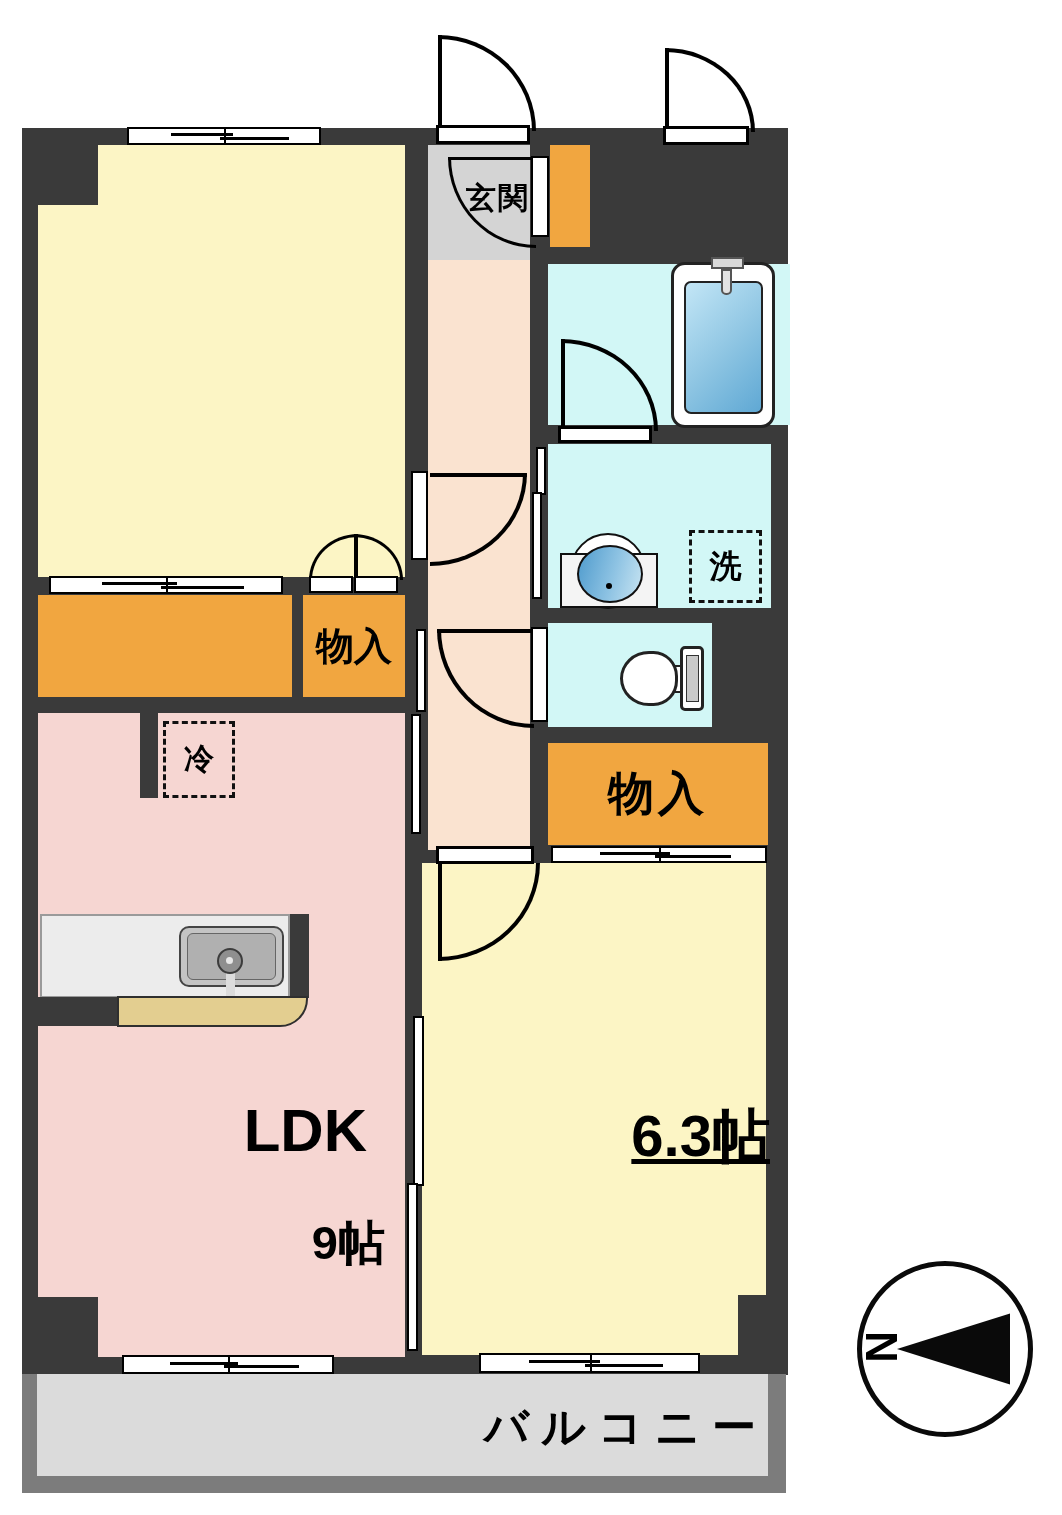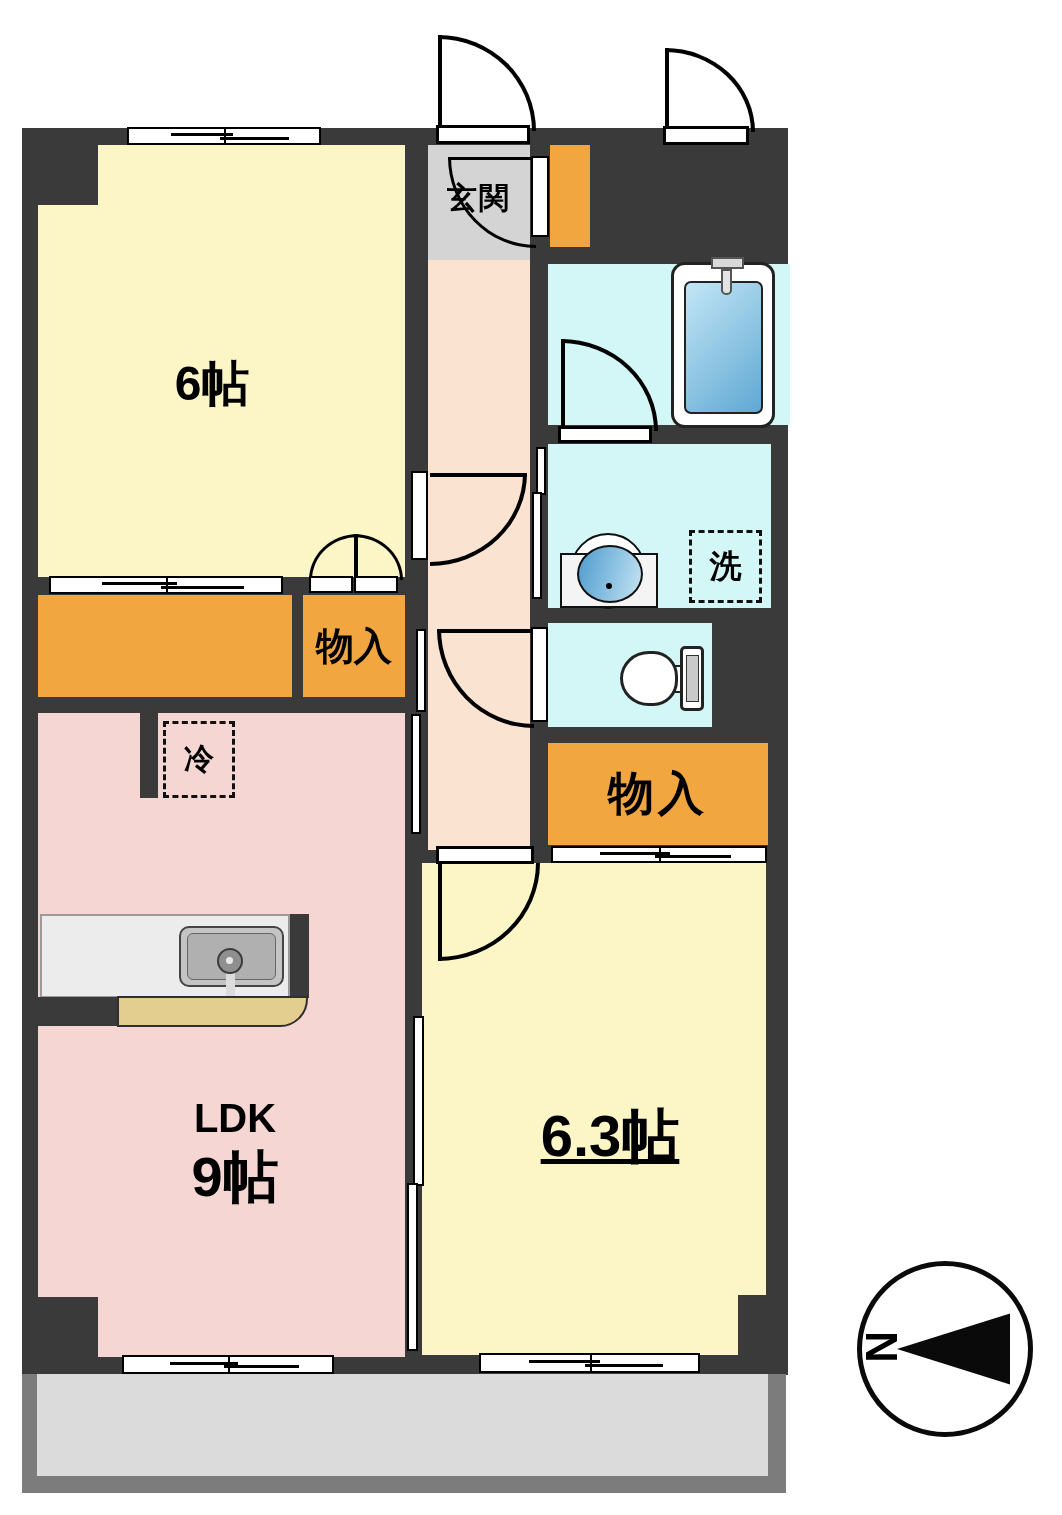--- a/index.html
+++ b/index.html
@@ -83,31 +83,31 @@
   #counter{left:40px;top:914px;width:250px;height:84px;background:#ececec;border:2px solid #9a9a9a;box-sizing:border-box;}
   #counter-stub{left:290px;top:914px;width:19px;height:84px;background:#3a3a3a;}
   #sink{left:179px;top:926px;width:105px;height:61px;background:#c4c4c4;border:2px solid #444;border-radius:10px;box-sizing:border-box;}
   #sink-in{left:187px;top:933px;width:89px;height:47px;background:#b0b0b0;border:1px solid #666;border-radius:6px;box-sizing:border-box;}
   #faucet-stem{left:226px;top:968px;width:9px;height:42px;background:#dcdcdc;}
   #faucet{left:217px;top:948px;width:26px;height:26px;background:#8f8f8f;border:2px solid #3c3c3c;border-radius:50%;box-sizing:border-box;}
   #faucet-dot{left:226px;top:957px;width:7px;height:7px;background:#e8e8e8;border-radius:50%;}
   #stub-under-counter{left:38px;top:997px;width:79px;height:29px;background:#3a3a3a;}
   #counter-flap{left:117px;top:996px;width:191px;height:31px;background:#e3ce90;border:2px solid #2f2f2f;border-radius:0 0 28px 0;box-sizing:border-box;}
   
-  .lbl{position:absolute;color:#000;text-align:center;white-space:nowrap;font-weight:bold;}
+  .lbl{position:absolute;color:#000;text-align:right;white-space:nowrap;font-weight:bold;}
   #lbl-nando{left:62px;top:286px;width:300px;font-size:54px;}
   #lbl-nando-size{left:62px;top:352px;width:300px;font-size:48px;}
   #lbl-genkan{left:428px;top:178px;width:102px;font-size:30px;letter-spacing:2px;}
   #lbl-cl{left:38px;top:595px;width:254px;height:102px;font-size:62px;display:flex;align-items:center;justify-content:center;}
   #lbl-monoire-hall{left:303px;top:595px;width:102px;height:102px;font-size:38px;display:flex;align-items:center;justify-content:center;}
   #lbl-monoire-right{left:548px;top:743px;width:220px;height:102px;font-size:46px;letter-spacing:4px;display:flex;align-items:center;justify-content:center;}
   #lbl-washer{font-size:32px;font-weight:bold;}
   #lbl-fridge{font-size:30px;font-weight:bold;}
-  #lbl-ldk{left:85px;top:1096px;width:300px;font-size:40px;}
-  #lbl-ldk-size{left:85px;top:1140px;width:300px;font-size:56px;}
+  #lbl-ldk{left:67px;top:1096px;width:300px;font-size:60px;}
+  #lbl-ldk-size{left:85px;top:1212px;width:300px;font-size:47px;}
   #lbl-yoshitsu{left:460px;top:1030px;width:300px;font-size:54px;letter-spacing:6px;}
   #lbl-yoshitsu-size{left:450px;top:1098px;width:320px;font-size:58px;text-decoration:underline;}
   #lbl-balcony{left:37px;top:1398px;width:731px;font-size:44px;letter-spacing:12px;}
   
   #compass-circle{left:857px;top:1261px;width:176px;height:176px;background:#fff;border:5px solid #0a0a0a;border-radius:50%;box-sizing:border-box;}
   #compass-needle{left:897px;top:1312px;width:113px;height:74px;background:#0a0a0a;
                   clip-path:polygon(0 50%,100% 2%,100% 98%);}
   #compass-n{left:851px;top:1317px;width:60px;height:60px;font-size:44px;font-weight:bold;display:flex;align-items:center;justify-content:center;transform:rotate(90deg);}
 </style>
 </head>
@@ -214,25 +214,25 @@
   <div class="abs" id="faucet-stem"></div>
   <div class="abs" id="faucet"></div>
   <div class="abs" id="faucet-dot"></div>
   <div class="abs" id="stub-under-counter"></div>
   <div class="abs" id="counter-flap"></div>
 
   <div class="dashedbox" id="box-fridge">
     <span class="lbl" id="lbl-fridge" style="position:static;">冷</span>
   </div>
 
-  <div class="lbl" id="lbl-nando-size">6帖</div>
   <div class="lbl" id="lbl-genkan">玄関</div>
   <div class="lbl" id="lbl-monoire-hall">物入</div>
   <div class="lbl" id="lbl-monoire-right">物入</div>
   <div class="lbl" id="lbl-ldk">LDK</div>
   <div class="lbl" id="lbl-ldk-size">9帖</div>
   <div class="lbl" id="lbl-yoshitsu-size">6.3帖</div>
+  <div class="lbl" id="lbl-balcony">バルコニー</div>
 
   <div class="abs" id="compass-circle"></div>
   <div class="abs" id="compass-needle"></div>
   <div class="lbl" id="compass-n">N</div>
 
 </div>
 
 </body></html>

